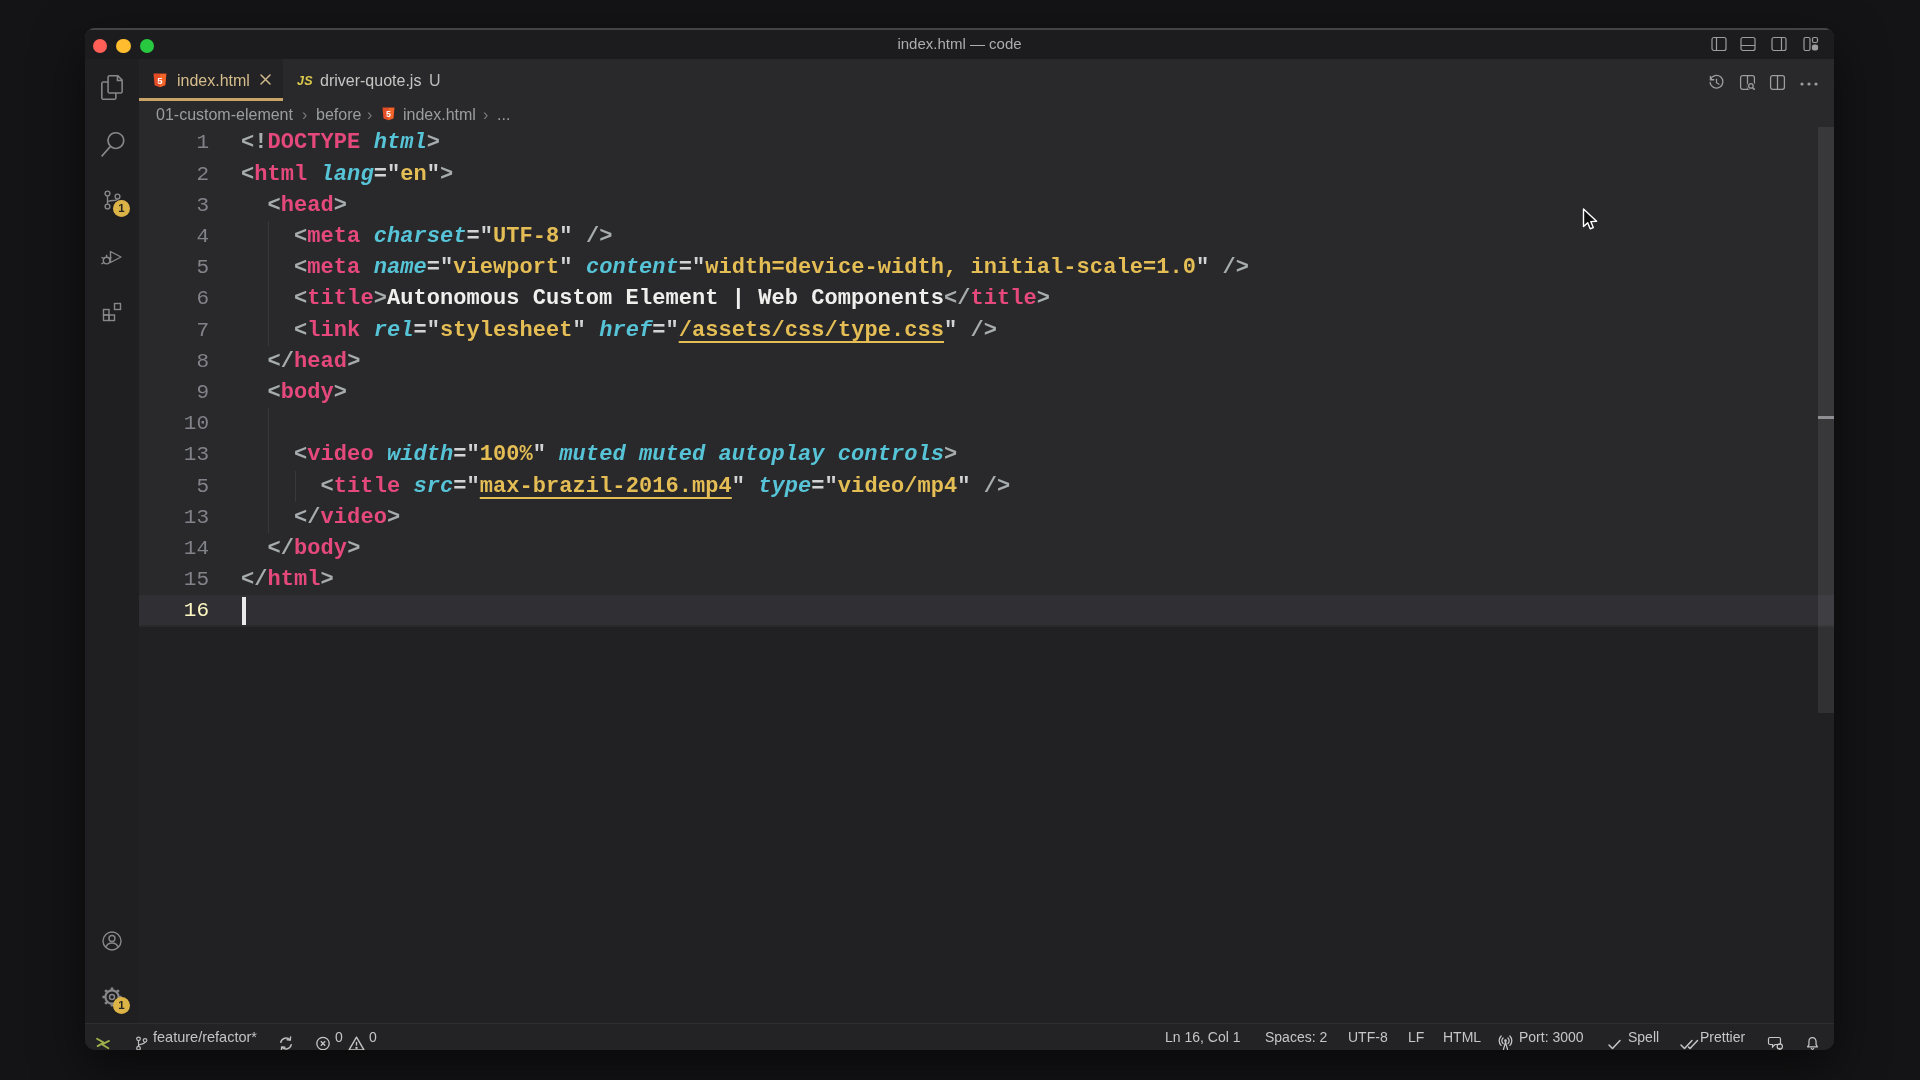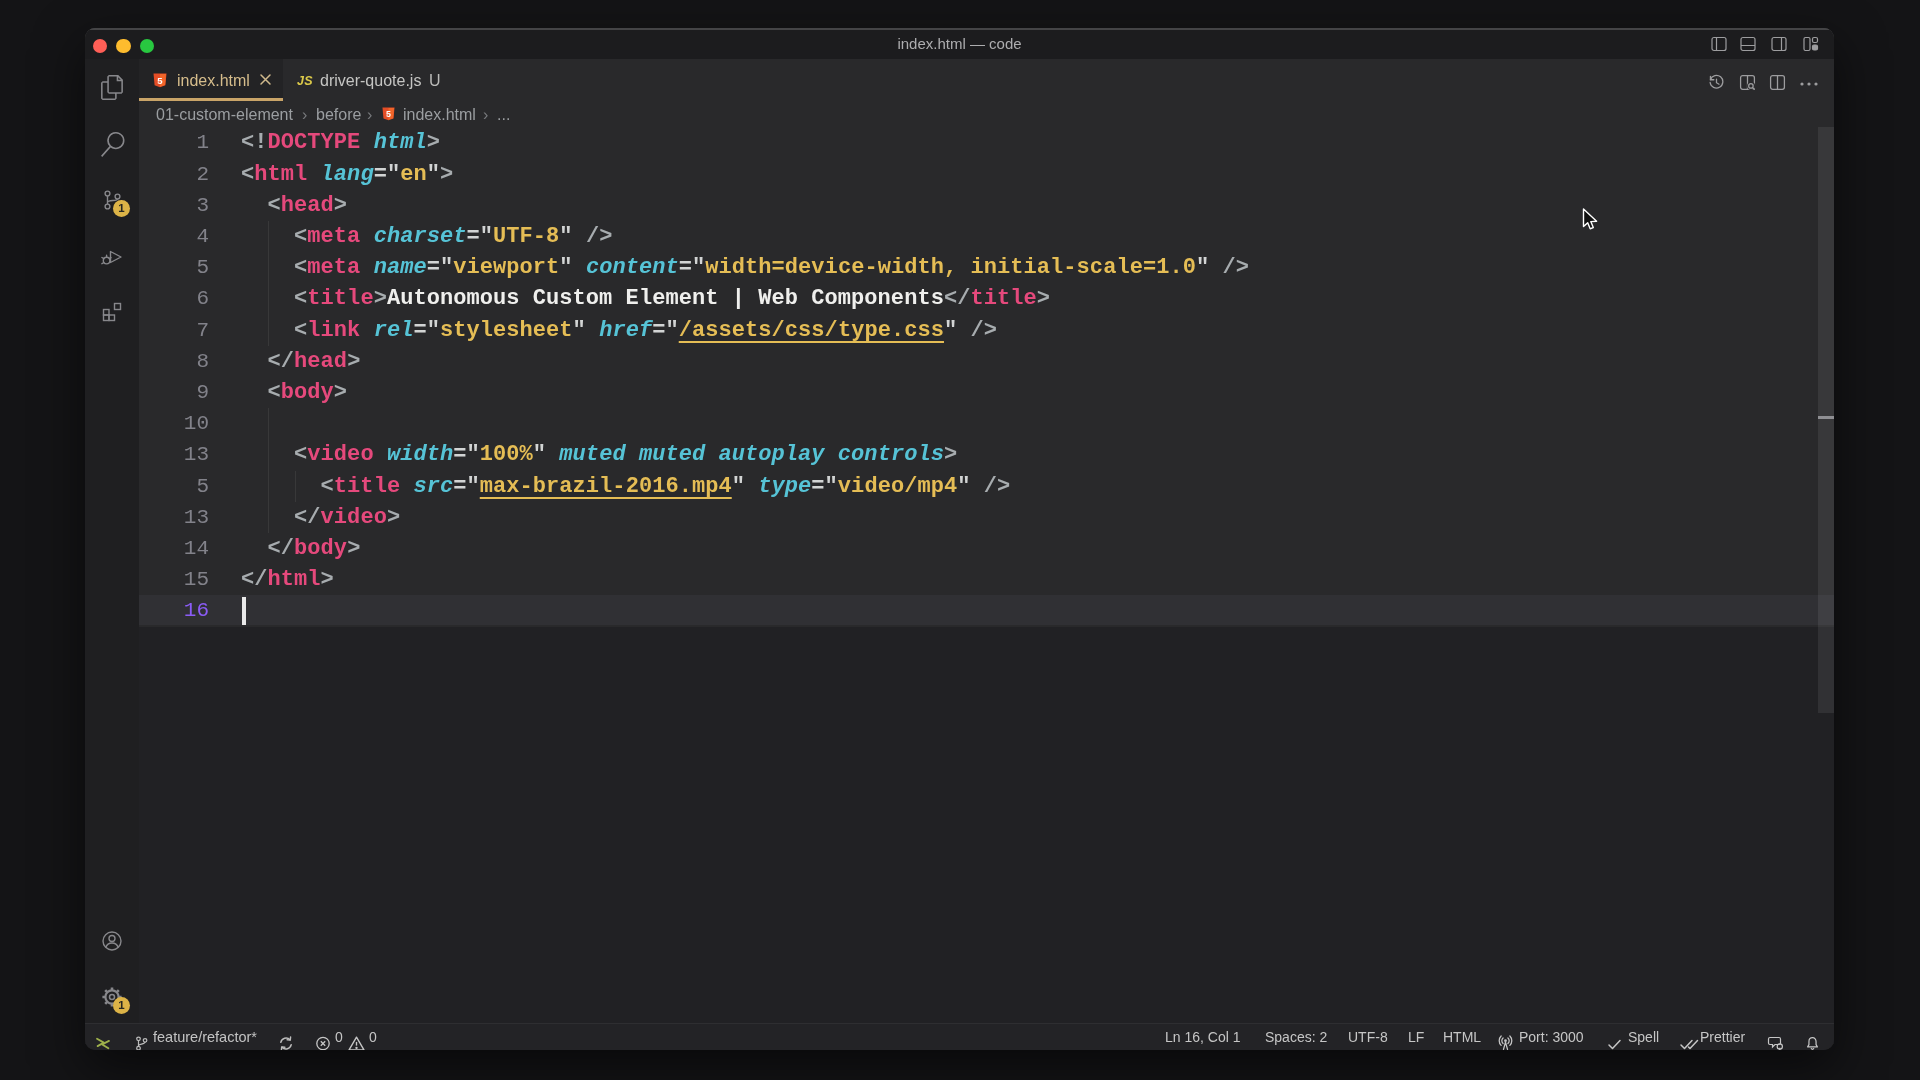--- a/index.html
+++ b/index.html
@@ -218,21 +218,21 @@
         </div>
     <div class="srow" style="top:505.0px">
           <span class="ln">14</span>
           <span class="code">  <span class="d">&lt;/</span><span class="t">body</span><span class="d">&gt;</span></span>
         </div>
     <div class="srow" style="top:536.2px">
           <span class="ln">15</span>
           <span class="code"><span class="d">&lt;/</span><span class="t">html</span><span class="d">&gt;</span></span>
         </div>
     <div class="srow" style="top:567.4px">
-          <span class="ln" style="color:#8b5cf6">16</span>
+          <span class="ln" style="color:#fef9c3">16</span>
         </div>
   </div>
   <div id="caret"></div>
   <div id="thumb"></div>
   <div id="ovline"></div>
   <svg style="position:absolute;left:1497px;top:180px;z-index:40" width="17" height="24" viewBox="0 0 17 24">
     <path d="M1.5 1 L1.5 18.6 L5.7 14.7 L8.2 20.8 L11.3 19.5 L8.8 13.6 L14.6 13.2 Z" fill="#111" stroke="#fff" stroke-width="1.4" stroke-linejoin="round"></path>
   </svg>
   <div id="statusbar">
     <svg class="sitem" style="left:10px;top:6px" width="16" height="16" viewBox="0 0 16 16" fill="none" stroke="#9db04b" stroke-width="1.8" stroke-linecap="round" stroke-linejoin="round">

